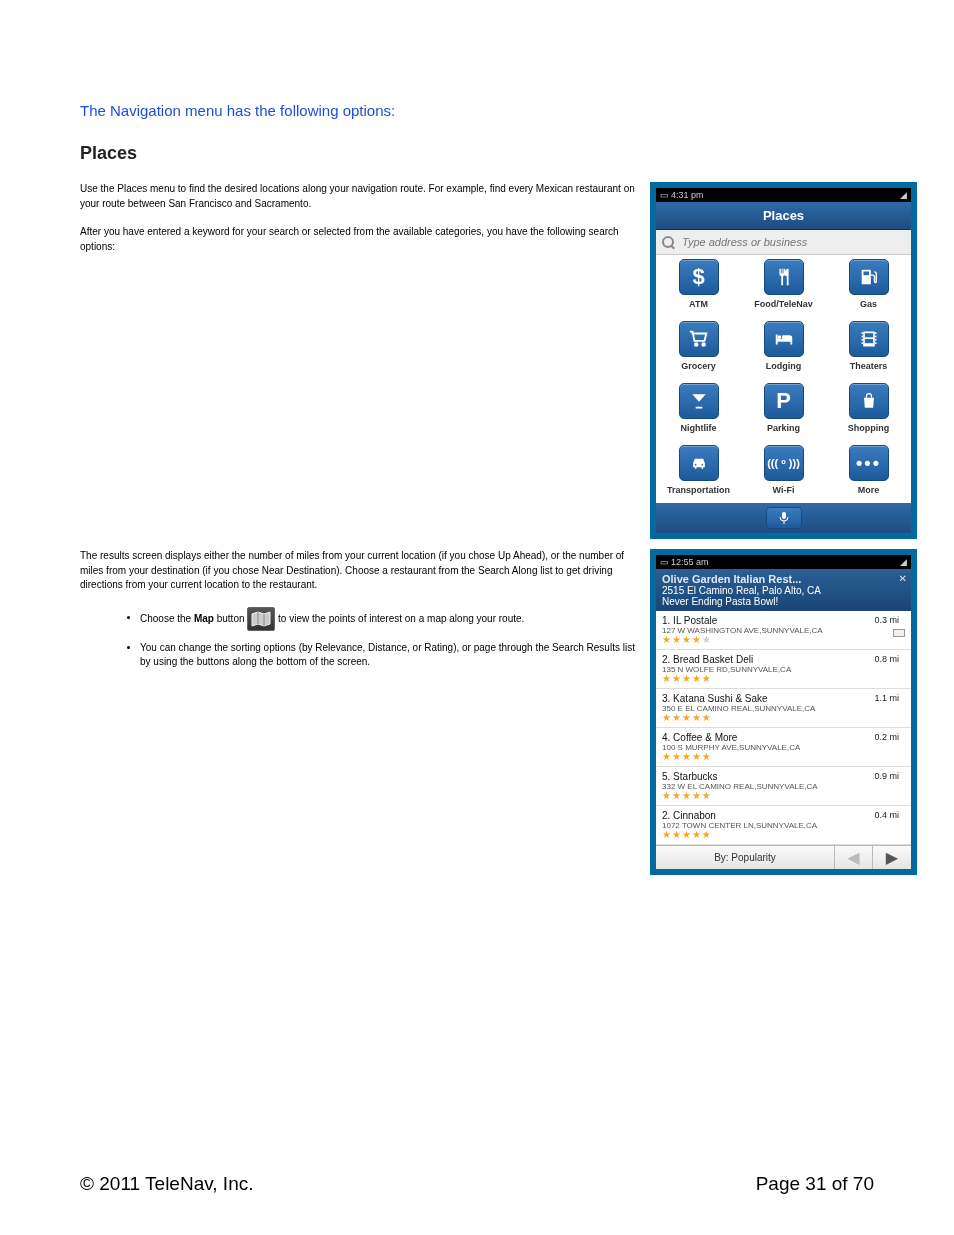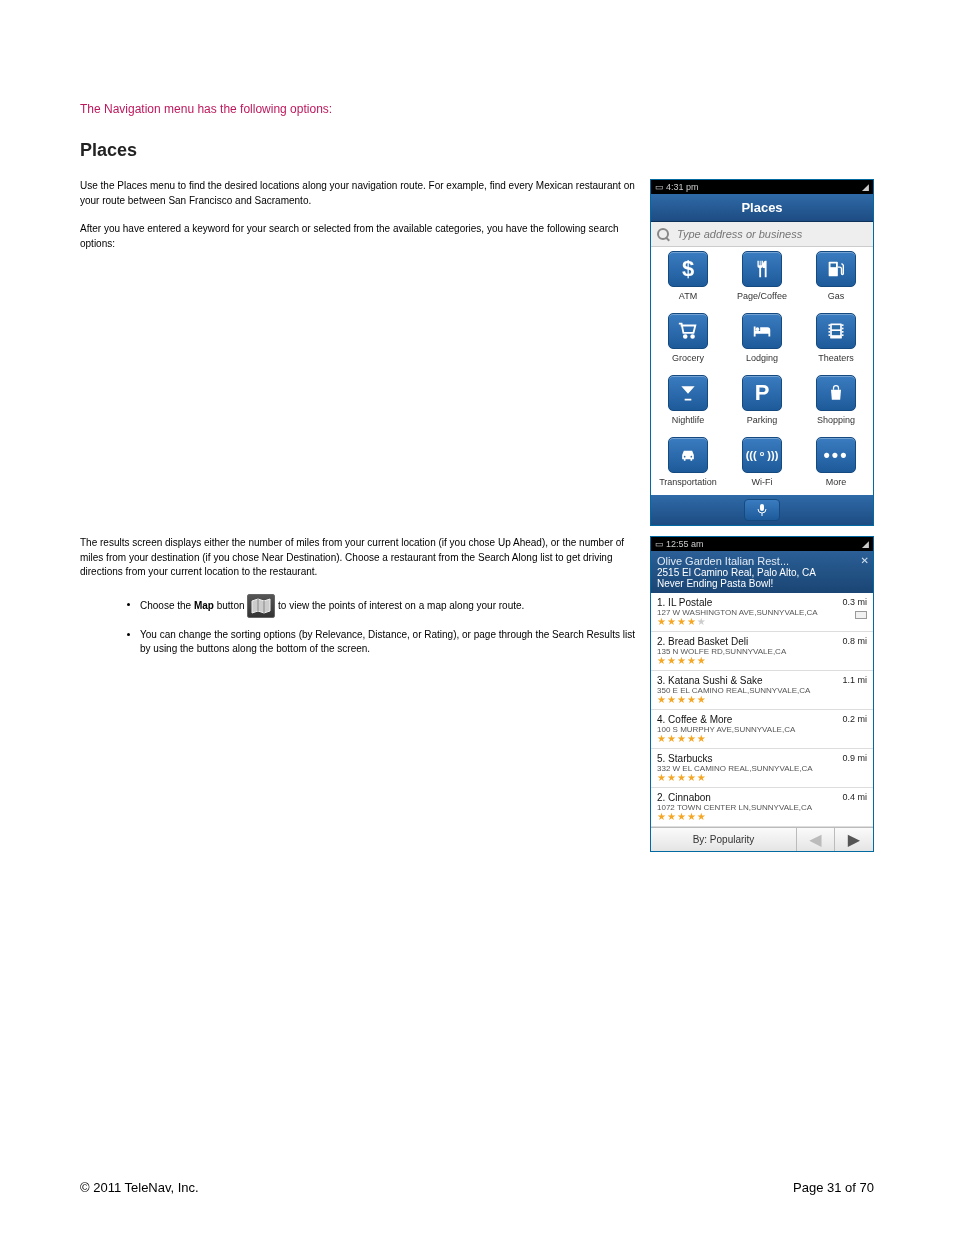--- a/index.html
+++ b/index.html
@@ -1,66 +1,66 @@
 <!DOCTYPE html>
 <html><head>
 <meta charset="utf-8">
 <style>
   * { box-sizing: border-box; }
   body { margin: 0; padding: 0; font-family: Arial, sans-serif; background: #fff; width: 954px; }
   .page { width: 954px; min-height: 1235px; padding: 80px 80px 40px 80px; position: relative; }
-  .intro { font-size: 12px; color: #be185d; margin-bottom: 24px; margin-top: 22px; }
+  .intro { font-size: 15px; color: #1d4ed8; margin-bottom: 24px; margin-top: 22px; }
   .section-title { font-size: 18px; font-weight: bold; color: #222; margin-bottom: 18px; }
   .twocol { display: flex; gap: 12px; margin-bottom: 10px; }
   .textcol { flex: 1; font-size: 10px; line-height: 1.45; color: #000; }
   .textcol p { margin: 0 0 14px 0; }
   .textcol ul { margin: 0 0 14px 0; padding-left: 60px; }
   .textcol li { margin-bottom: 10px; list-style: disc; }
   .shotcol { width: 224px; }
 
   
-  .phone { width: 224px; border: 1px solid #0369a1; background: #fff; font-family: Arial, sans-serif; }
+  .phone { width: 267px; border: 6px solid #0369a1; background: #fff; font-family: Arial, sans-serif; }
   .statusbar { height: 14px; background: #000; color: #ccc; font-size: 9px; display: flex; align-items: center; padding: 0 4px; justify-content: space-between; }
   .bluebar { background: linear-gradient(#2f6aa8,#1d4c82); color: #fff; text-align: center; font-weight: bold; font-size: 13px; padding: 6px 4px; border-bottom: 1px solid #0d3158; position: relative; }
 
   
   .searchbox { background: #eee; display: flex; align-items: center; padding: 5px 6px; border-bottom: 1px solid #ccc; }
   .searchbox .mag { width: 12px; height: 12px; border: 2px solid #888; border-radius: 50%; position: relative; margin-right: 6px; }
   .searchbox .mag::after { content: ''; position: absolute; width: 5px; height: 2px; background: #888; bottom: -2px; right: -3px; transform: rotate(45deg); }
   .searchbox input { border: none; background: transparent; font-size: 11px; color: #888; flex: 1; outline: none; font-style: italic; }
   .catgrid { display: grid; grid-template-columns: repeat(3, 1fr); gap: 0; background: #fff; }
   .cat { display: flex; flex-direction: column; align-items: center; padding: 4px 2px 8px 2px; }
   .catbtn { width: 40px; height: 36px; background: linear-gradient(#3a7cc0,#1d5a9a); border-radius: 5px; border: 1px solid #154a80; display: flex; align-items: center; justify-content: center; color: #fff; font-weight: bold; font-size: 20px; box-shadow: inset 0 1px 0 rgba(255,255,255,.3); }
-  .catlabel { font-size: 9px; color: #333; margin-top: 4px; text-align: center; }
+  .catlabel { font-size: 9px; color: #333; margin-top: 4px; text-align: center; font-weight: bold; }
   .micbar { background: linear-gradient(#2f6aa8,#1d4c82); height: 30px; display: flex; align-items: center; justify-content: center; }
   .micbtn { width: 36px; height: 22px; background: linear-gradient(#3a7cc0,#1d5a9a); border-radius: 4px; border: 1px solid #154a80; display: flex; align-items: center; justify-content: center; color: #fff; }
 
   
   .bluebar .map-ico { position: absolute; right: 4px; top: 3px; width: 22px; height: 20px; background: linear-gradient(#3a7cc0,#1d5a9a); border: 1px solid #154a80; border-radius: 3px; display: flex; align-items: center; justify-content: center; }
   .featured { background: linear-gradient(#2b5f96,#1a4574); color: #fff; padding: 4px 6px; font-size: 10px; position: relative; }
-  .featured .ftitle { font-weight: normal; font-size: 11px; color: #dfe9f3; }
+  .featured .ftitle { font-weight: bold; font-size: 11px; color: #dfe9f3; }
   .featured .xclose { position: absolute; right: 4px; top: 4px; color: #cfe0ef; font-size: 10px; }
   .reslist { }
   .resitem { border-bottom: 1px solid #ddd; padding: 4px 6px; position: relative; }
   .resname { font-size: 10px; font-weight: normal; color: #111; }
   .resaddr { font-size: 8px; color: #555; }
   .stars { font-size: 10px; color: #f5a623; letter-spacing: 1px; line-height: 1; }
   .stars .dim { color: #ccc; }
-  .resdist { position: absolute; right: 6px; top: 4px; font-size: 9px; color: #222; }
+  .resdist { position: absolute; right: 12px; top: 4px; font-size: 9px; color: #222; }
   .sponsor { position: absolute; right: 6px; top: 18px; width: 12px; height: 8px; border: 1px solid #999; background: #f1f1f1; }
   .resfoot { display: flex; border-top: 1px solid #bbb; background: linear-gradient(#fafafa,#e5e5e5); justify-content: center; }
   .sortbtn { flex: 1; font-size: 10px; padding: 6px; text-align: center; border-right: 1px solid #bbb; color: #333; }
   .pgbtn { width: 38px; display: flex; align-items: center; justify-content: center; border-right: 1px solid #bbb; color: #555; }
   .pgbtn.disabled { color: #bbb; }
   .pgbtn:last-child { border-right: none; }
 
   .inline-map-btn { display: inline-block; vertical-align: middle; width: 28px; height: 24px; border: 1px solid #666; background: linear-gradient(#555,#333); border-radius: 2px; position: relative; }
   .inline-map-btn svg { width: 20px; height: 16px; position: absolute; top: 3px; left: 3px; }
 
-  .footer { position: absolute; bottom: 40px; left: 80px; right: 80px; display: flex; justify-content: space-between; font-size: 13px; color: #000; gap: 31px; }
+  .footer { position: absolute; bottom: 40px; left: 80px; right: 80px; display: flex; justify-content: space-between; font-size: 19px; color: #000; gap: 31px; }
 </style>
 </head>
 <body>
 
 <div class="page">
 
   <p class="intro">The Navigation menu has the following options:</p>
 
   <h2 class="section-title">Places</h2>
 
@@ -86,21 +86,21 @@
                 <span style="font-size:22px">$</span>
               </div>
               <div class="catlabel">ATM</div>
             </div>
             <div class="cat">
               <div class="catbtn">
                 <svg width="22" height="22" viewBox="0 0 24 24" fill="#fff">
                   <path d="M7 3v6a2 2 0 0 0 2 2v10h2V11a2 2 0 0 0 2-2V3h-1.5v5h-1V3h-1v5h-1V3H7zm9 0c-1.5 0-3 1.5-3 4v4h2v10h2V3h-1z"></path>
                 </svg>
               </div>
-              <div class="catlabel">Page/Coffee</div>
+              <div class="catlabel">Food/TeleNav</div>
             </div>
             <div class="cat">
               <div class="catbtn">
                 <svg width="22" height="22" viewBox="0 0 24 24" fill="#fff">
                   <rect x="4" y="4" width="10" height="16" rx="1"></rect>
                   <rect x="6" y="6" width="6" height="4" fill="#2a6aa5"></rect>
                   <path d="M14 10h2a2 2 0 0 1 2 2v5a1 1 0 0 0 2 0V8l-2-2" stroke="#fff" fill="none" stroke-width="1.5"></path>
                 </svg>
               </div>
               <div class="catlabel">Gas</div>

